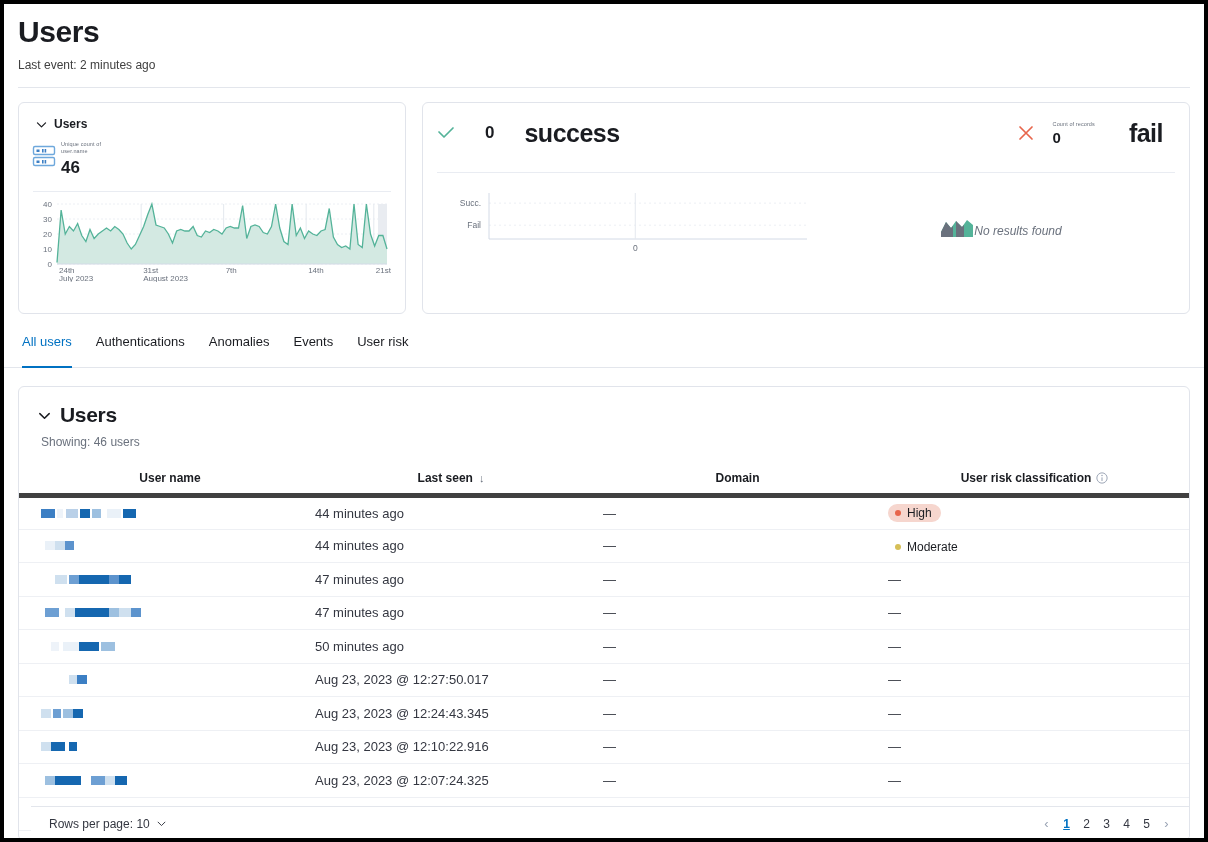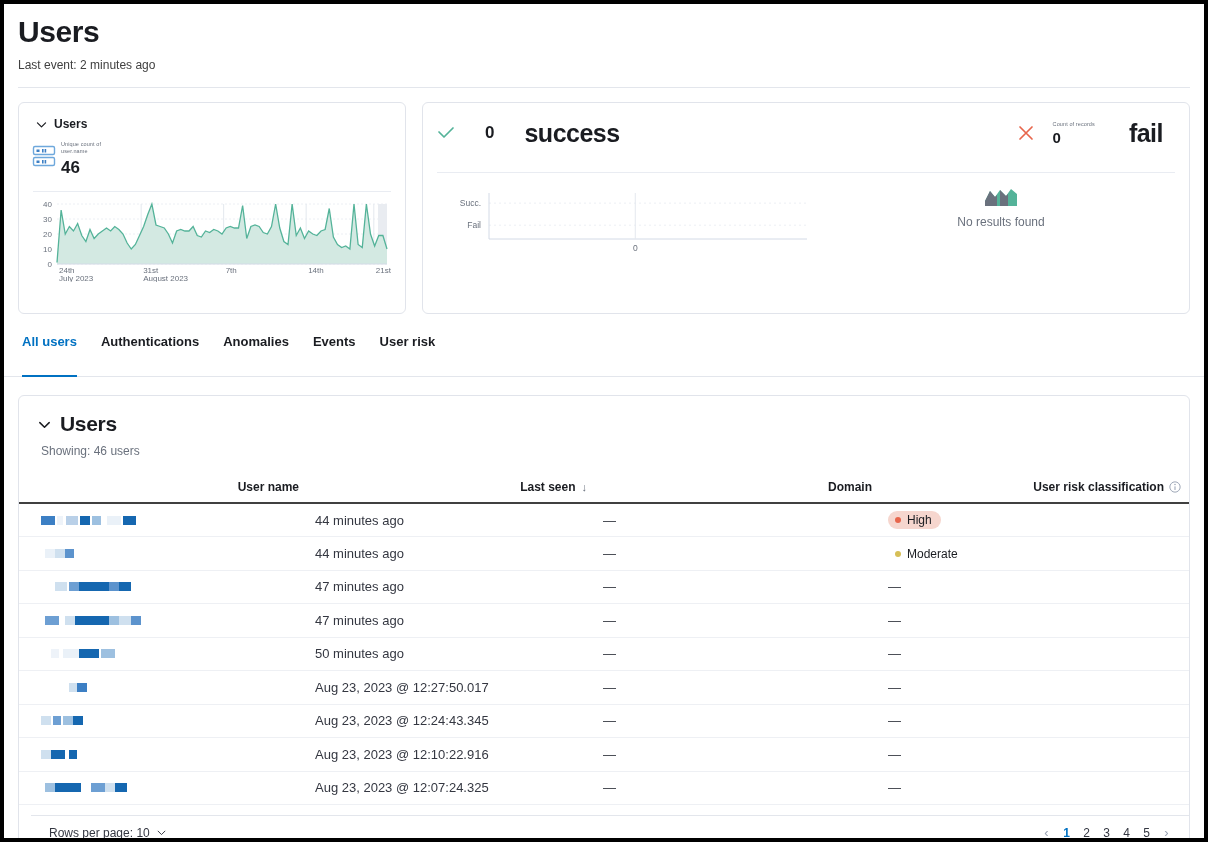--- a/index.html
+++ b/index.html
@@ -96,55 +96,56 @@
     font-size: 15px; font-weight: bold; color: #1a1c21; margin-top: 1px;
   }
   .auth-word2 {
     font-size: 25px; font-weight: bold; color: #1a1c21;
     letter-spacing: -.5px; margin-left: 34px; margin-right: 10px;
   }
 
   .auth-lower { display: flex; padding-top: 4px; }
   .auth-chart { width: 390px; padding-left: 14px; }
   .auth-empty {
-    flex: 1; display: flex; flex-direction: column;
-    align-items: center; justify-content: flex-start;
+    flex: 1; display: flex; flex-direction: row;
+    align-items: center; justify-content: center;
     padding-top: 8px;
+    font-style: italic;
   }
   .empty-text { font-size: 12px; color: #6a717d; margin-top: 8px; }
 
   
   .tabs {
     display: flex; align-items: flex-end; gap: 24px;
     padding: 20px 16px 0 18px;
     border-bottom: 1px solid #e3e6ec;
     margin: 0 0 0 0;
   }
   .tab {
-    font-size: 13px; font-weight: bold; color: #1a1c21;
-    padding-bottom: 26px; cursor: pointer;
+    font-size: 13px; font-weight: normal; color: #1a1c21;
+    padding-bottom: 17px; cursor: pointer;
     border-bottom: 2px solid transparent; margin-bottom: -1px;
   }
   .tab.active { color: #0071c2; border-bottom-color: #0071c2; }
 
   
   .table-panel {
     margin: 18px 14px 0 14px;
     border: 1px solid #e1e4eb; border-radius: 6px;
     height: 455px; position: relative; overflow: hidden;
   }
   .tp-head { display: flex; align-items: center; gap: 8px; padding: 16px 18px 0 18px; }
   .tp-chev { width: 15px; height: 15px; color: #1a1c21; }
   .tp-title { font-size: 21px; font-weight: bold; color: #1a1c21; letter-spacing: -.3px; }
   .tp-sub { font-size: 12px; color: #6a717d; padding: 8px 18px 0 22px; }
 
   table { width: 100%; border-collapse: collapse; margin-top: 16px; }
   th {
-    text-align: right; font-size: 12px; font-weight: bold; color: #1a1c21;
-    padding: 6px 8px 8px 8px; border-bottom: 2px solid #404040;
+    text-align: center; font-size: 12px; font-weight: bold; color: #1a1c21;
+    padding: 6px 8px 8px 8px; border-bottom: 5px solid #404040;
   }
   th.c1 { padding-left: 22px; width: 288px; }
   th.c2 { width: 288px; }
   th.c3 { width: 285px; }
   th.c4 { }
   td {
     font-size: 13px; color: #343741; padding: 0 8px;
     height: 33.5px; border-bottom: 1px solid #eef0f4;
     vertical-align: middle;
   }

